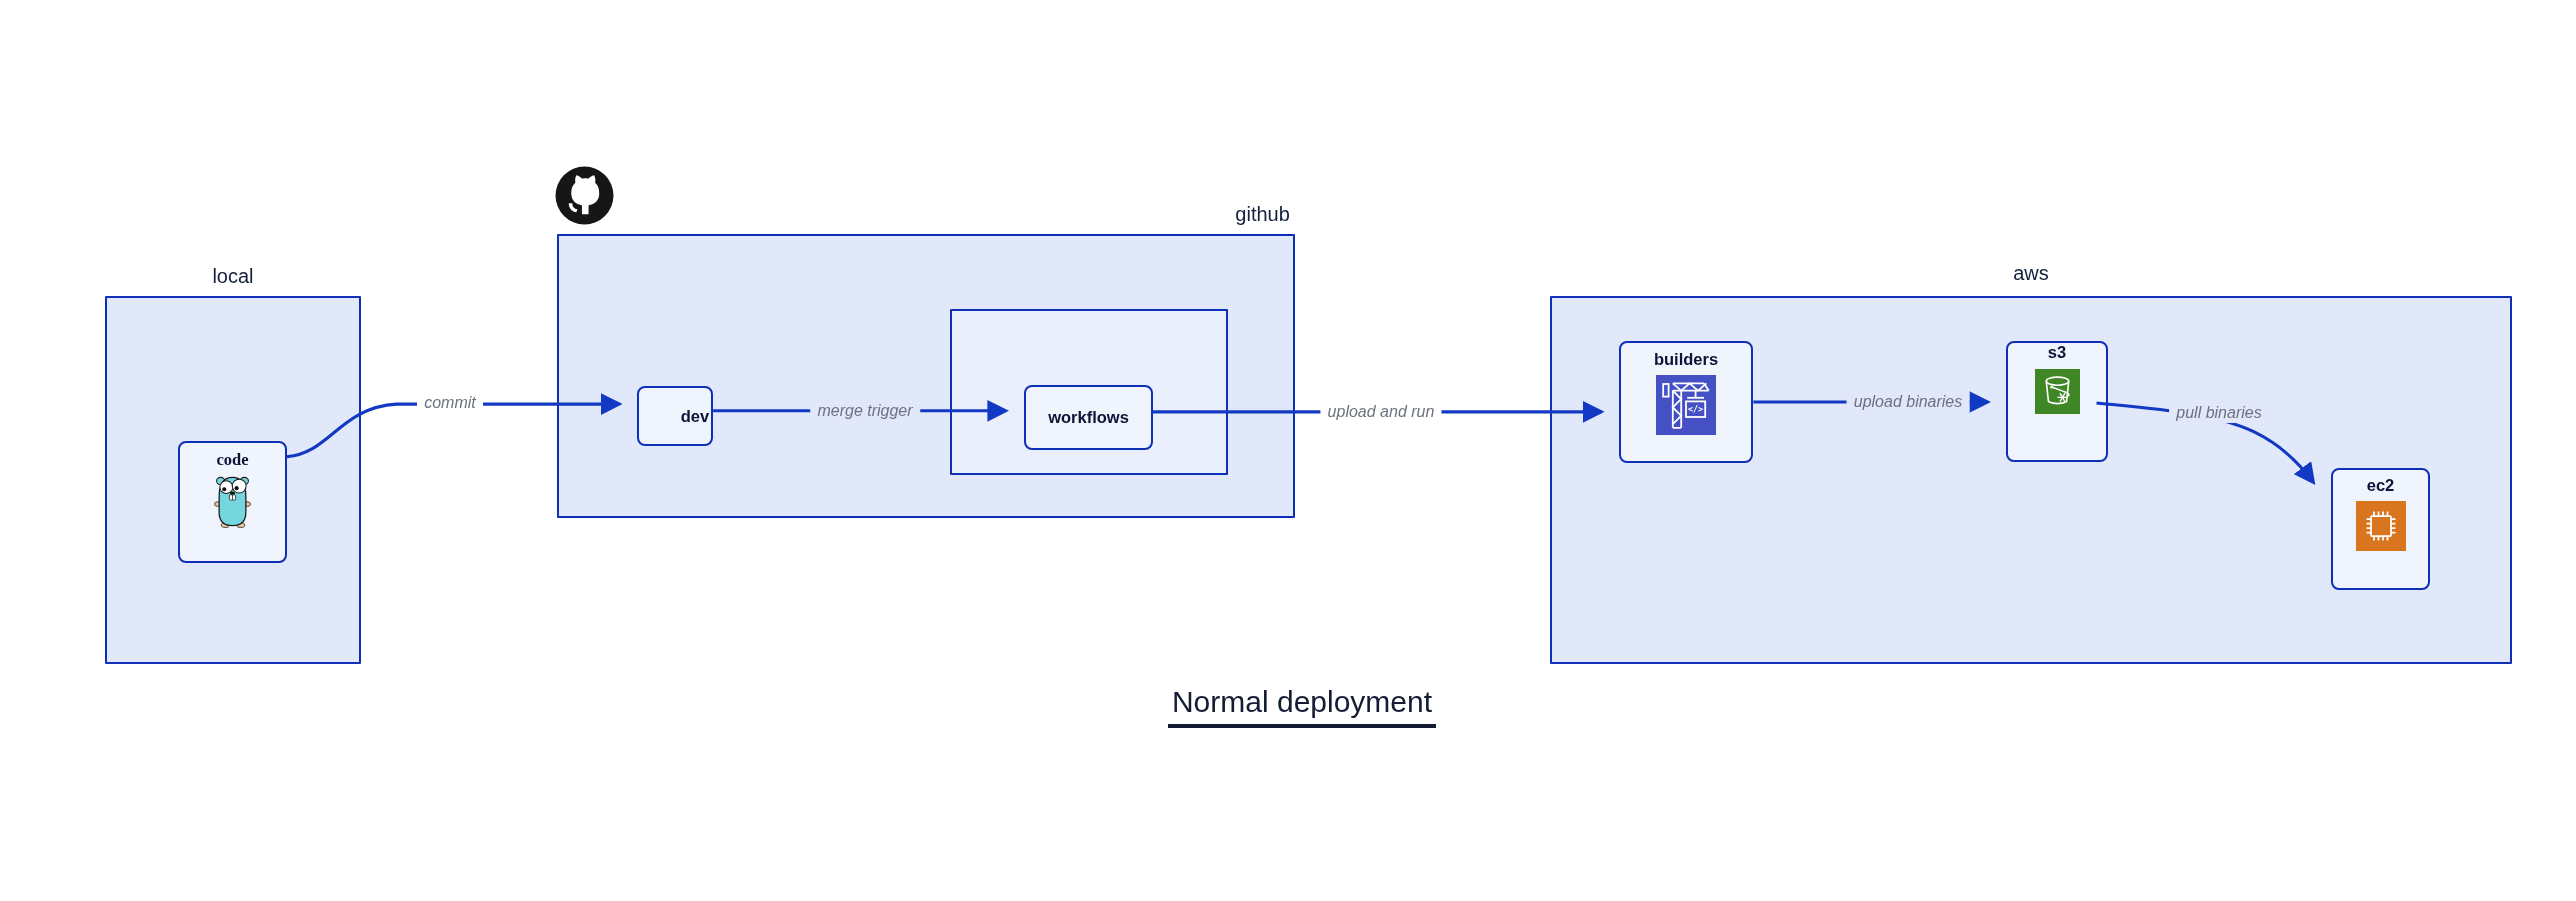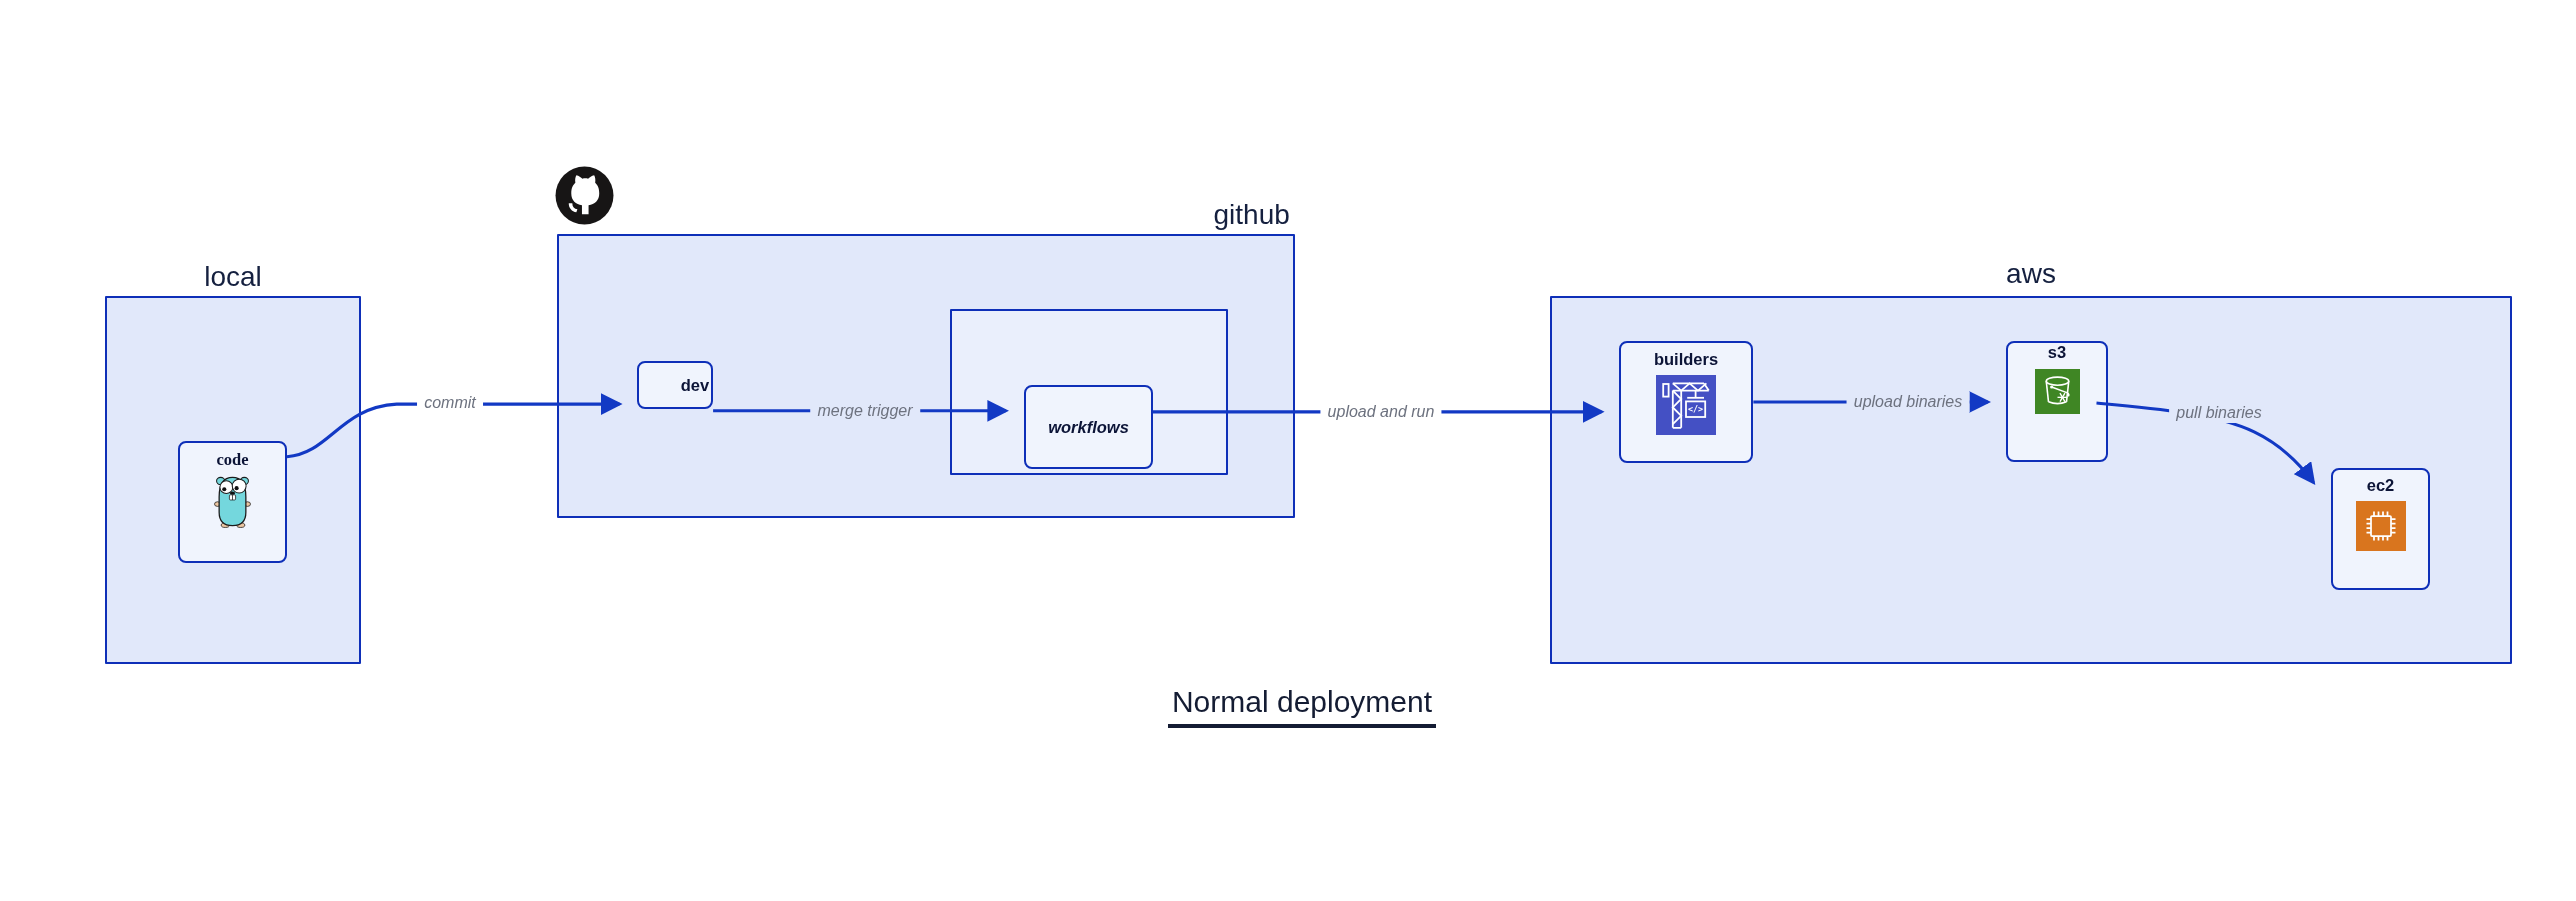--- a/index.html
+++ b/index.html
@@ -14,21 +14,21 @@
     position:absolute;
     background:var(--container_fill,#e1e8fa);
     border:2.6px solid var(--border_blue,#0d33b5);
     border-radius:1px;
     box-sizing:border-box;
   }
   .container-box.master{background:var(--master_fill,#eaeffc);}
   .container-label{
     position:absolute;
     color:var(--label_navy,#15203f);
-    font-size:28px;line-height:31px;height:31px;
+    font-size:20px;line-height:31px;height:31px;
     text-align:center;
   }
   
   .node-box{
     position:absolute;
     background:var(--node_fill,#f0f4fd);
     border:2.6px solid var(--border_blue,#0d33b5);
     border-radius:8px;
     box-sizing:border-box;
     display:flex;flex-direction:column;align-items:center;
@@ -99,25 +99,25 @@
     <circle cx="24" cy="25" r="12.5" style="fill:#fff;stroke:#1c1c1c;stroke-width:2;"></circle>
     <circle cx="49" cy="23" r="13.5" style="fill:#fff;stroke:#1c1c1c;stroke-width:2;"></circle>
     <circle cx="20" cy="29" r="4" fill="#111"></circle>
     <circle cx="44" cy="27" r="4" fill="#111"></circle>
     <ellipse cx="36" cy="37" rx="5" ry="3.5" fill="#111"></ellipse>
     <rect x="30" y="40" width="12" height="10" rx="2" style="fill:#fff;stroke:#1c1c1c;stroke-width:1.5;"></rect>
     <line x1="36" y1="40" x2="36" y2="50" style="stroke:#1c1c1c;stroke-width:1.5;"></line>
   </svg>
 </div>
 
-<div class="node-box center" style="left:637px;top:361px;width:76px;height:48px;z-index:2;padding-left:40px;">
+<div class="node-box center" style="left:637px;top:386px;width:76px;height:60px;z-index:2;padding-left:40px;">
   <div class="node-label">dev</div>
 </div>
 
-<div class="node-box center" style="left:1024px;top:385px;width:129px;height:84px;z-index:2;font-style:italic;">
+<div class="node-box center" style="left:1024px;top:385px;width:129px;height:65px;z-index:2;">
   <div class="node-label">workflows</div>
 </div>
 
 <div class="node-box" style="left:1619px;top:341px;width:134px;height:122px;padding-top:7.2px;z-index:2;">
   <div class="node-label">builders</div>
   <svg class="node-icon" style="margin-top:6.2px;" width="60" height="60" viewBox="0 0 100 100">
     <rect x="0" y="0" width="100" height="100" style="fill:var(--codebuild_bg,#4450c4);"></rect>
     <g style="stroke:var(--icon_white,#fff);stroke-width:3;fill:none;">
       <rect x="12" y="15" width="9" height="21"></rect>
       <path d="M28 14 H80 M28 26 H88 M80 14 L88 26"></path>

